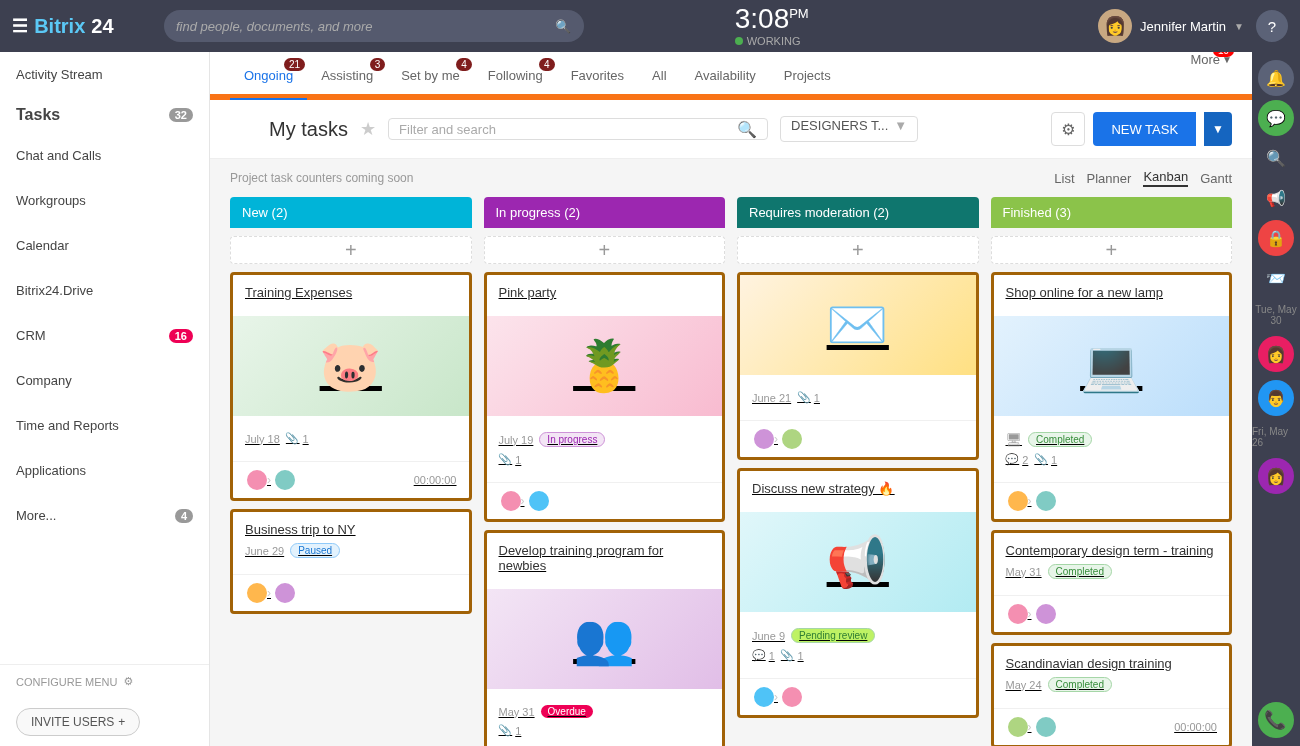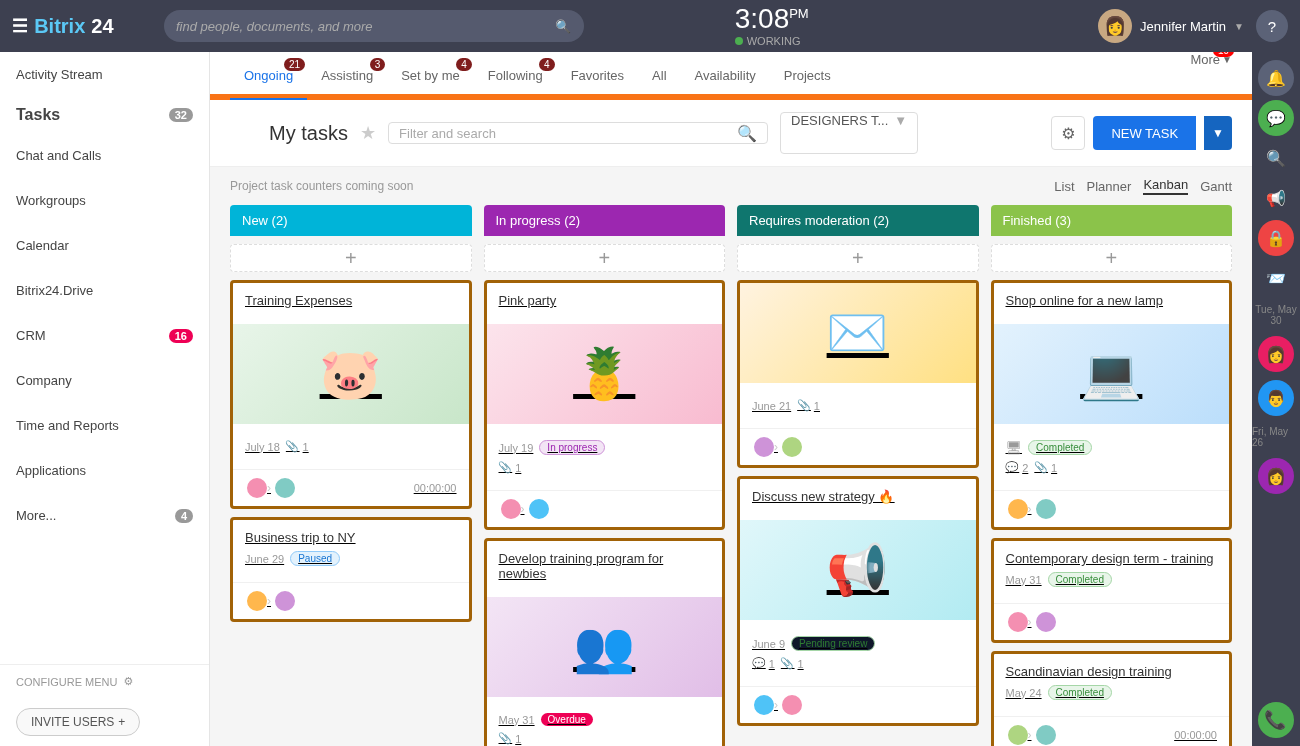--- a/index.html
+++ b/index.html
@@ -57,21 +57,21 @@
     .tabs-more .badge { background: red; color: white; border-radius: 10px; font-size: 10px; padding: 1px 5px; position: absolute; top: -8px; right: -2px; }
 
     
     .task-header { background: #fff; padding: 12px 20px; display: flex; align-items: center; gap: 12px; border-bottom: 1px solid #eee; flex-shrink: 0; }
     .task-title { font-size: 20px; font-weight: 500; color: #333; margin-left: 39px; }
     .task-star { color: #ccc; font-size: 18px; cursor: pointer; }
     .task-filter { flex: 0 0 380px; border: 1px solid #ddd; border-radius: 4px; height: 22px; display: flex; align-items: center; padding: 0 10px; gap: 6px; background: #fff; }
     .task-filter input { border: none; outline: none; font-size: 13px; color: #555; flex: 1; }
     .task-filter input::placeholder { color: #aaa; }
     .task-filter-icon { color: #aaa; }
-    .task-group { border: 1px solid #ddd; border-radius: 4px; height: 42px; display: flex; align-items: flex-start; padding: 0 10px; gap: 6px; font-size: 13px; color: #555; cursor: pointer; background: #fff; }
+    .task-group { border: 1px solid #ddd; border-radius: 4px; height: 26px; display: flex; align-items: flex-end; padding: 8px 10px; gap: 6px; font-size: 13px; color: #555; cursor: pointer; background: #fff; }
     .task-group-arrow { color: #aaa; }
     .task-actions { margin-left: auto; display: flex; align-items: center; gap: 8px; }
     .task-settings-icon { width: 34px; height: 34px; border: 1px solid #ddd; border-radius: 4px; display: flex; align-items: center; justify-content: center; cursor: pointer; color: #666; background: #fff; }
     .task-new-btn { background: #1a73e8; color: white; border: none; border-radius: 4px 0 0 4px; padding: 0 18px; height: 34px; font-size: 13px; cursor: pointer; font-weight: 500; }
     .task-new-arrow { background: #1565c0; color: white; border: none; border-radius: 0 4px 4px 0; padding: 0 8px; height: 34px; cursor: pointer; font-size: 12px; }
 
     
     .kanban-area { flex: 1; overflow-y: auto; padding: 0 20px 20px; }
     .kanban-meta { display: flex; align-items: center; justify-content: space-between; padding: 10px 0; }
     .kanban-meta-left { font-size: 12px; color: #999; }
@@ -89,21 +89,21 @@
     .kanban-col-header.finished { background: #8bc34a; }
     .kanban-col-add { display: flex; align-items: center; justify-content: center; color: #999; font-size: 20px; cursor: pointer; height: 28px; background: #fff; border: 1px dashed #ddd; border-radius: 4px; }
     .kanban-card { background: #fff; border-radius: 4px; border: 3px solid #a16207; overflow: hidden; cursor: pointer; text-decoration: underline; }
     .kanban-card-body { padding: 10px 12px; }
     .kanban-card-title { font-size: 13px; font-weight: 500; color: #333; margin-bottom: 6px; }
     .kanban-card-meta { display: flex; align-items: center; gap: 6px; font-size: 11px; color: #999; margin: 6px 0; flex-wrap: wrap; }
     .kanban-card-meta .status-badge { padding: 1px 7px; border-radius: 10px; font-size: 10px; font-weight: 500; }
     .kanban-card-meta .status-badge.inprogress { background: #f3e5f5; color: #9c27b0; border: 1px solid #ce93d8; }
     .kanban-card-meta .status-badge.paused { background: #e3f2fd; color: #1976d2; border: 1px solid #90caf9; }
     .kanban-card-meta .status-badge.overdue { background: #e05; color: white; border-radius: 10px; }
-    .kanban-card-meta .status-badge.pending { background: #0f172a; color: #2e7d32; border: 1px solid #a5d6a7; }
+    .kanban-card-meta .status-badge.pending { background: #bef264; color: #2e7d32; border: 1px solid #a5d6a7; }
     .kanban-card-meta .status-badge.completed { background: #e8f5e9; color: #388e3c; border: 1px solid #a5d6a7; }
     .kanban-card-footer { display: flex; align-items: center; padding: 6px 12px; border-top: 1px solid #f0f0f0; gap: 4px; }
     .kanban-card-avatars { display: flex; align-items: center; }
     .kanban-card-avatar { width: 24px; height: 24px; border-radius: 50%; background: #ddd; border: 2px solid #fff; margin-right: -4px; overflow: hidden; display: flex; align-items: center; justify-content: center; font-size: 9px; color: #666; }
     .kanban-card-avatar-arrow { color: #ccc; font-size: 12px; margin: 0 2px; }
     .kanban-card-time { margin-left: auto; font-size: 11px; color: #999; }
     .kanban-card-attachment { display: flex; align-items: center; gap: 3px; font-size: 11px; color: #999; }
 
     
     .av1 { background: #f48fb1; }

